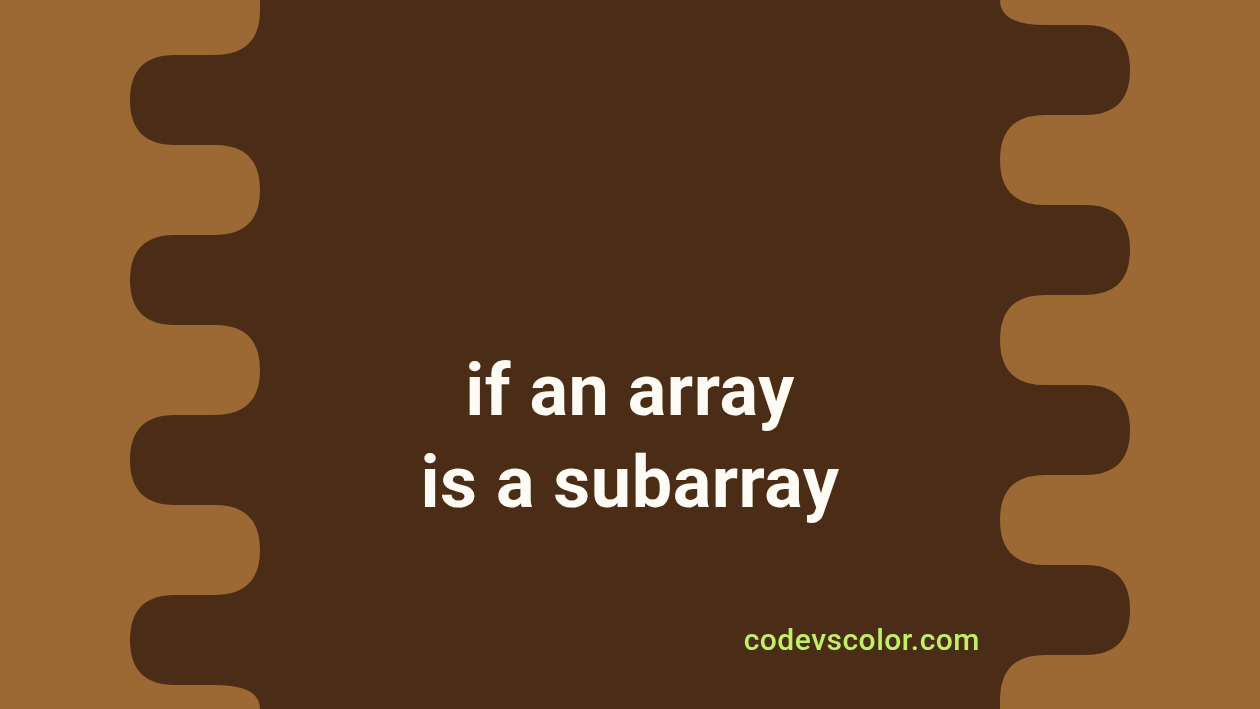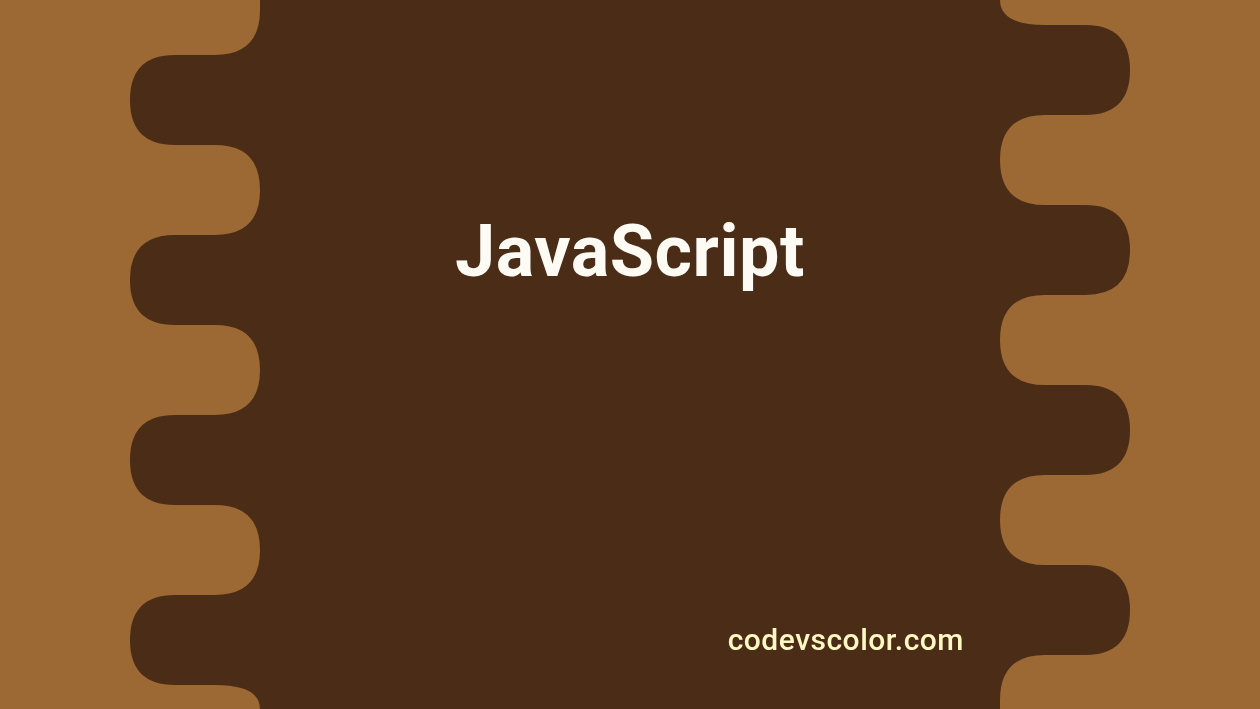--- a/index.html
+++ b/index.html
@@ -28,23 +28,23 @@
     color: #fdfbf4;
     font-size: 72px;
     font-weight: 700;
     text-align: center;
     line-height: 1.28;
     letter-spacing: 0.5px;
     margin-top: -20px;
   }
   .watermark {
     position: absolute;
-    right: 296px;
+    right: 280px;
     bottom: 52px;
-    color: #fef9c3;
+    color: #bef264;
     font-size: 30px;
     font-weight: 500;
     letter-spacing: 0.5px;
   }
 </style>
 </head>
 <body>
 
 <svg class="blob" viewBox="0 0 1260 709" preserveAspectRatio="none">
   <path fill="#4a2c17" d="
@@ -99,18 +99,19 @@
     Q 1130 115 1130 70
     Q 1130 25 1085 25
     L 1045 25
     Q 1000 25 1000 0
     Z
   "></path>
 </svg>
 
 <div class="content">
   <h1 class="title">
-    <span>JavaScript</span><br>
     <br>
     <br>
+    <span>if an array</span><br>
+    <span>is a subarray</span>
   </h1>
   <div class="watermark">codevscolor.com</div>
 </div>
 
 </body></html>

